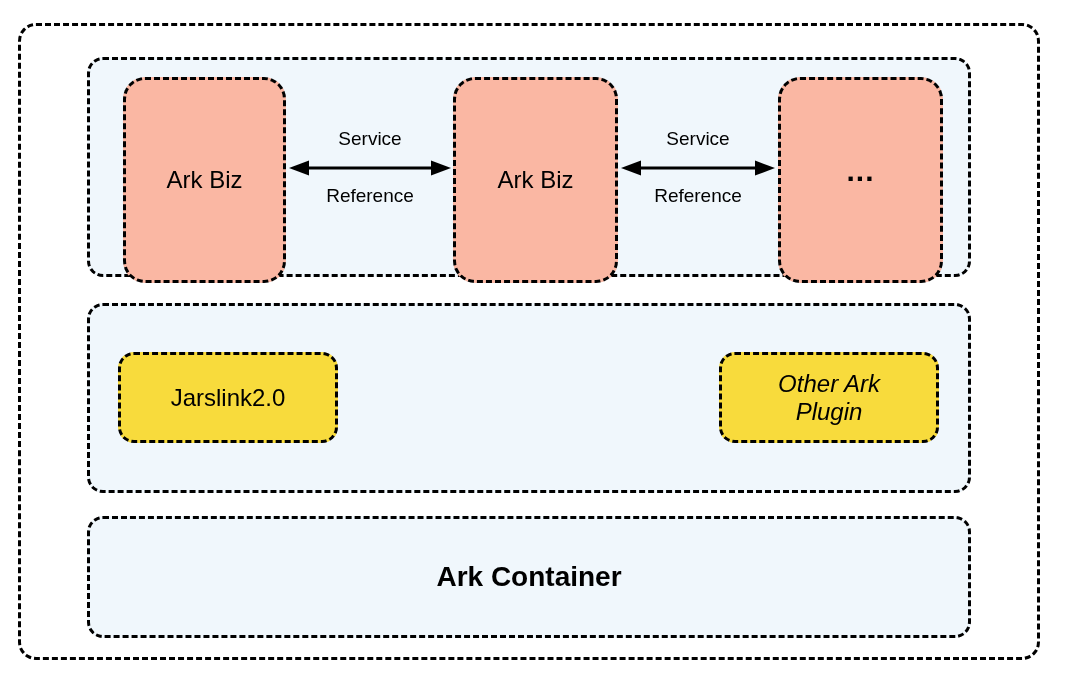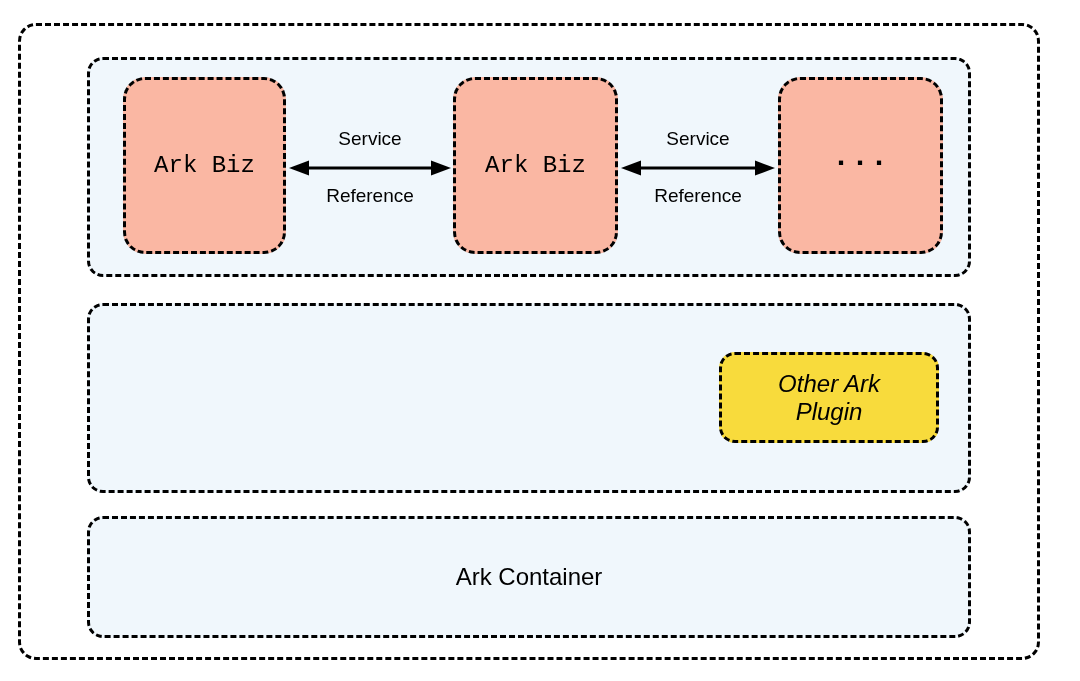--- a/index.html
+++ b/index.html
@@ -36,29 +36,28 @@
     border-radius: 16px;
     background: #f0f7fc;
   }
   .layer-biz       { top: 57px;  height: 220px; }
   .layer-plugin    { top: 303px; height: 190px; }
   .layer-container { top: 516px; height: 122px; display: flex; align-items: center; justify-content: center; }
 
   .biz-box {
     position: absolute;
     top: 77px;
-    height: 177px;
+    height: 206px;
     border: 3px dashed #000000;
     border-radius: 22px;
     background: #fab7a3;
     display: flex;
     align-items: center;
     justify-content: center;
     font-size: 24px;
-    font-family: Liberation Mono, monospace;
   }
   .biz-1 { left: 123px; width: 163px; }
   .biz-2 { left: 453px; width: 165px; }
   .biz-3 { left: 778px; width: 165px; }
 
   .dots-label {
     font-weight: bold;
     font-size: 30px;
     letter-spacing: 1px;
     transform: translateY(-9px);
@@ -97,21 +96,22 @@
     text-align: center;
     font-size: 24px;
     line-height: 1.15;
   }
   .plugin-1 { left: 118px; }
   .plugin-2 { left: 430px; }
   .plugin-3 { left: 719px; font-style: italic; }
   .plugin-3 .plugin-label { max-width: 146px; }
 
   .container-label {
-    font-size: 24px;
+    font-size: 28px;
+    font-weight: bold;
   }
 </style>
 </head>
 <body>
 
 <div class="stage">
 
   <div class="outer-boundary"></div>
 
   <div class="layer-section layer-biz"></div>
@@ -139,20 +139,23 @@
   <svg class="arrow-svg arrow-2" viewBox="0 0 160 24">
     <line x1="16" y1="12" x2="144" y2="12" stroke="#000000" stroke-width="3"></line>
     <polygon points="3,12 23,4.5 23,19.5" fill="#000000"></polygon>
     <polygon points="157,12 137,4.5 137,19.5" fill="#000000"></polygon>
   </svg>
   <div class="arrow-label lbl-svc-2">Service</div>
   <div class="arrow-label lbl-ref-2">Reference</div>
 
   <div class="layer-section layer-plugin"></div>
 
+  <div class="plugin-box plugin-1">
+    <span class="plugin-label">Jarslink2.0</span>
+  </div>
 
 
   <div class="plugin-box plugin-3">
     <span class="plugin-label">Other Ark Plugin</span>
   </div>
 
   <div class="layer-section layer-container">
     <span class="container-label">Ark Container</span>
   </div>
 

